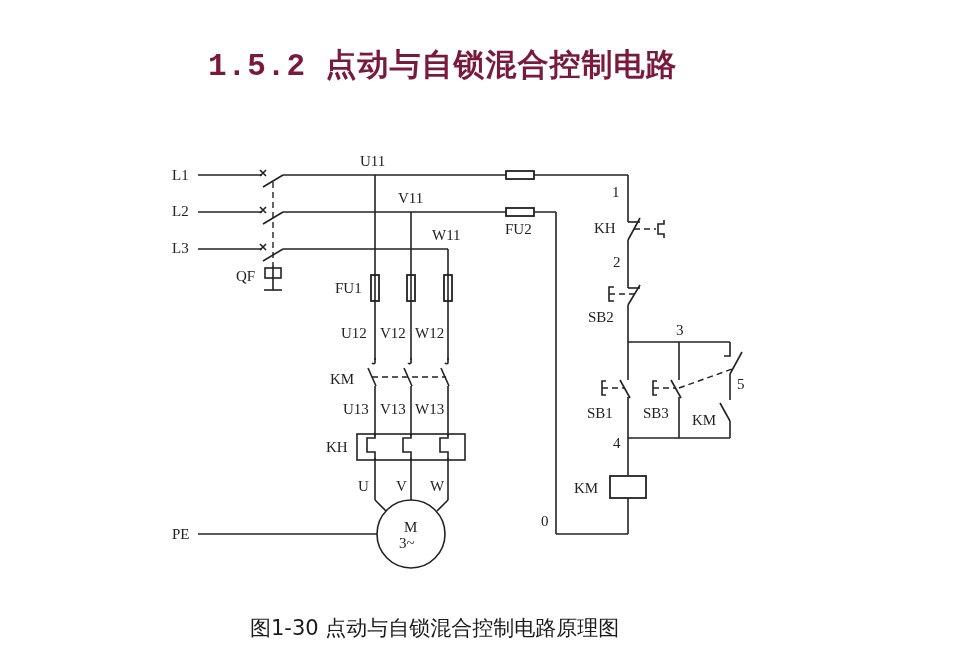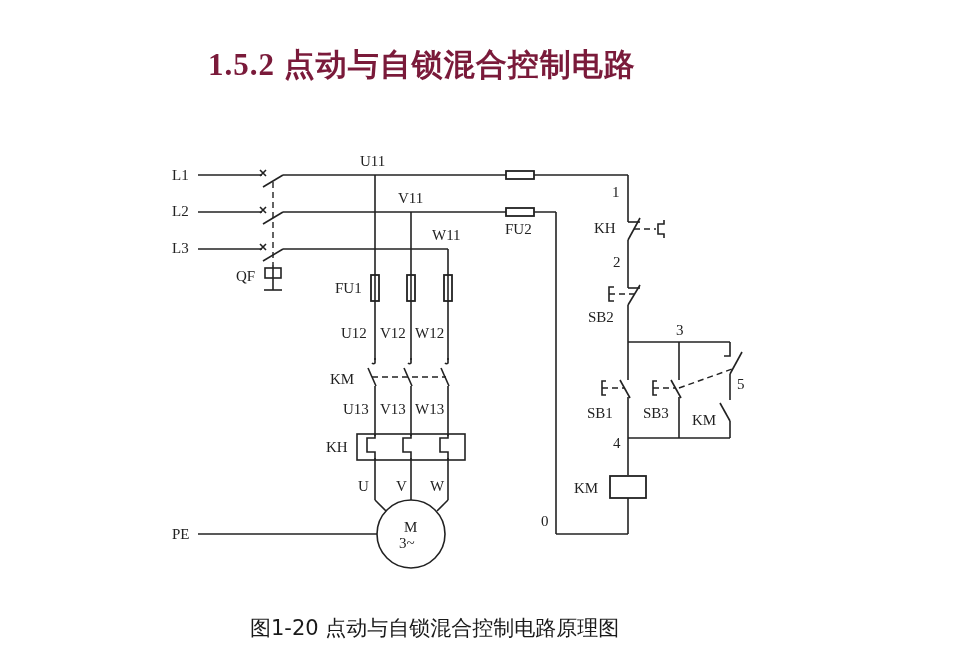--- a/index.html
+++ b/index.html
@@ -1,17 +1,17 @@
 <!DOCTYPE html>
 <html><head>
 <meta charset="utf-8">
 <style>
   html, body { margin: 0; padding: 0; background: #ffffff; }
   body { width: 960px; height: 652px; position: relative; overflow: hidden; font-family: "DejaVu Sans", sans-serif; }
-  #title { position: absolute; left: 208px; top: 44px; font-size: 31px; font-weight: bold; color: #7a1a3a; letter-spacing: 1px; white-space: nowrap; font-family: Liberation Serif, serif; }
+  #title { position: absolute; left: 208px; top: 44px; font-size: 31px; font-weight: bold; color: #7a1a3a; letter-spacing: 1px; white-space: nowrap; font-family: Liberation Mono, monospace; }
   #caption { position: absolute; left: 250px; top: 614px; font-size: 21px; color: #1a1a1a; white-space: nowrap; font-family: "DejaVu Sans", sans-serif; }
   svg#diagram { position: absolute; left: 0; top: 0; }
   svg text { font-family: "Liberation Serif", serif; font-size: 15px; fill: #222; }
   .w { stroke: #222; stroke-width: 1.6; fill: none; }
   .dash { stroke: #222; stroke-width: 1.4; fill: none; stroke-dasharray: 6 4; }
   .box { stroke: #222; stroke-width: 1.8; fill: #fff; }
 </style>
 </head>
 <body>
 
@@ -177,13 +177,13 @@
   <text x="692" y="425">KM</text>
 
   <line class="w" x1="628" y1="438" x2="730" y2="438"></line>
   <text x="613" y="448">4</text>
 
   <rect class="box" x="610" y="476" width="36" height="22"></rect>
   <text x="574" y="493">KM</text>
   <line class="w" x1="628" y1="498" x2="628" y2="534"></line>
 </svg>
 
-<div id="caption">图1-20  点动与自锁混合控制电路原理图</div>
+<div id="caption">图1-30  点动与自锁混合控制电路原理图</div>
 
 </body></html>

